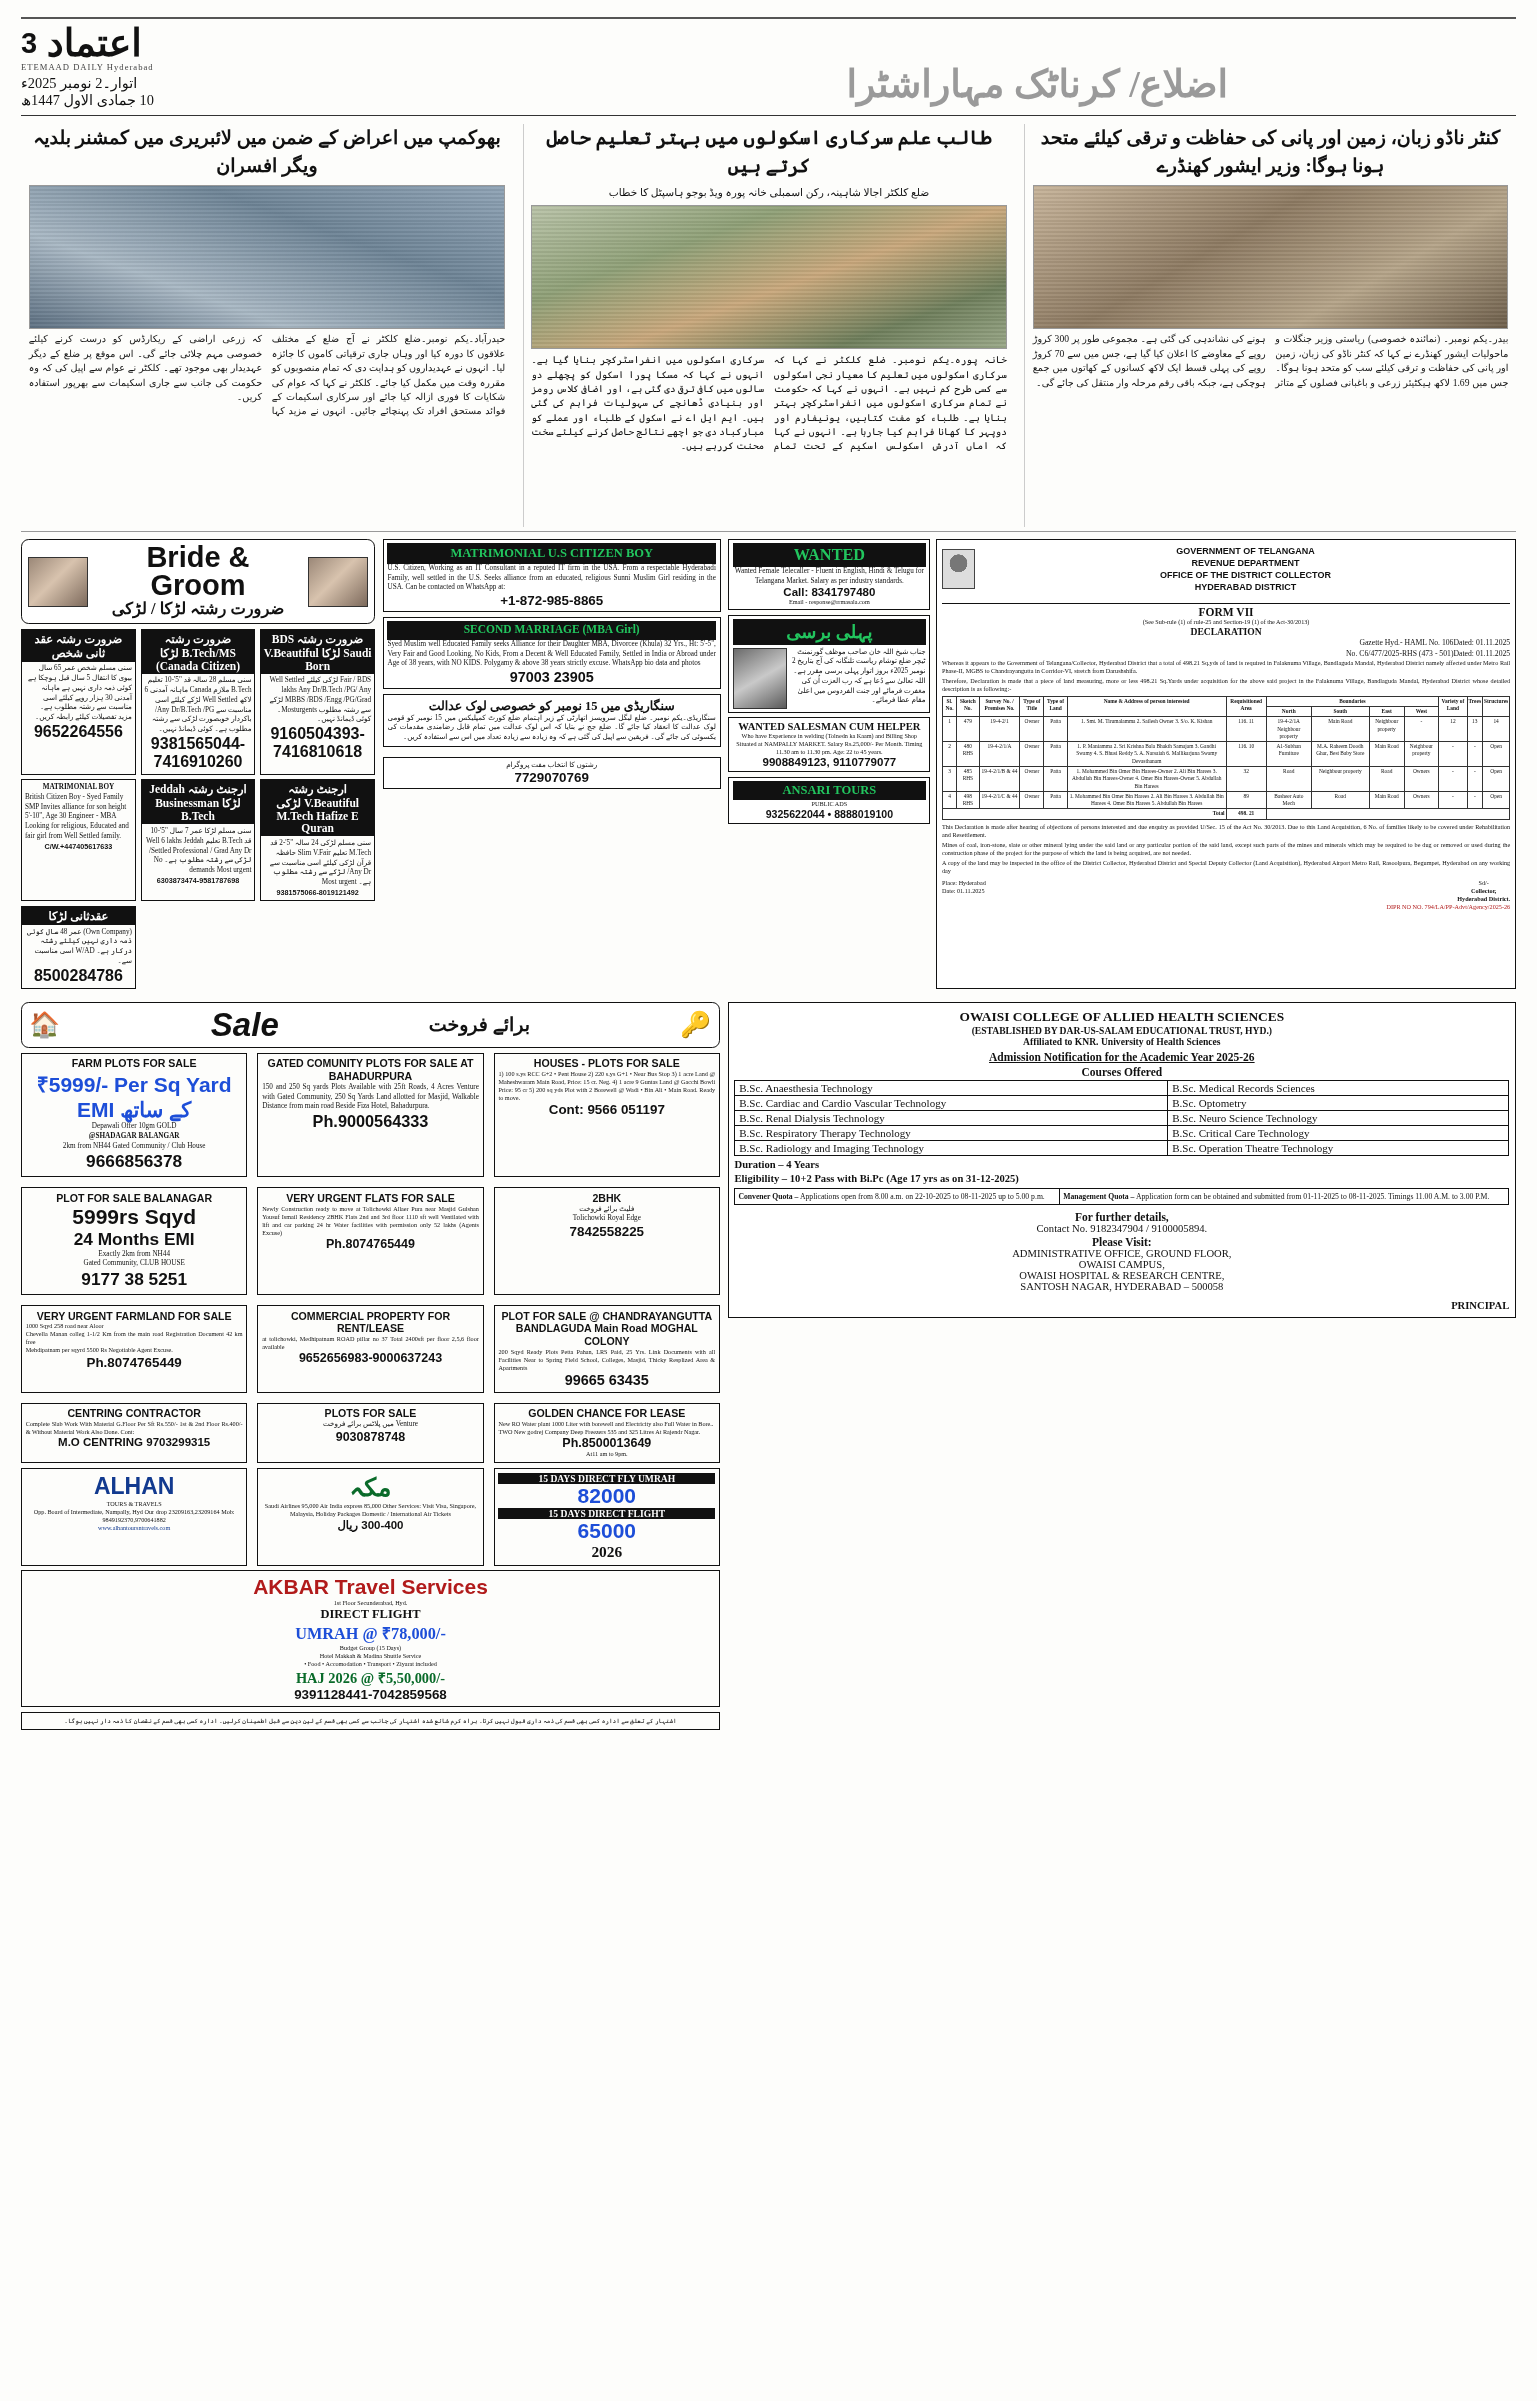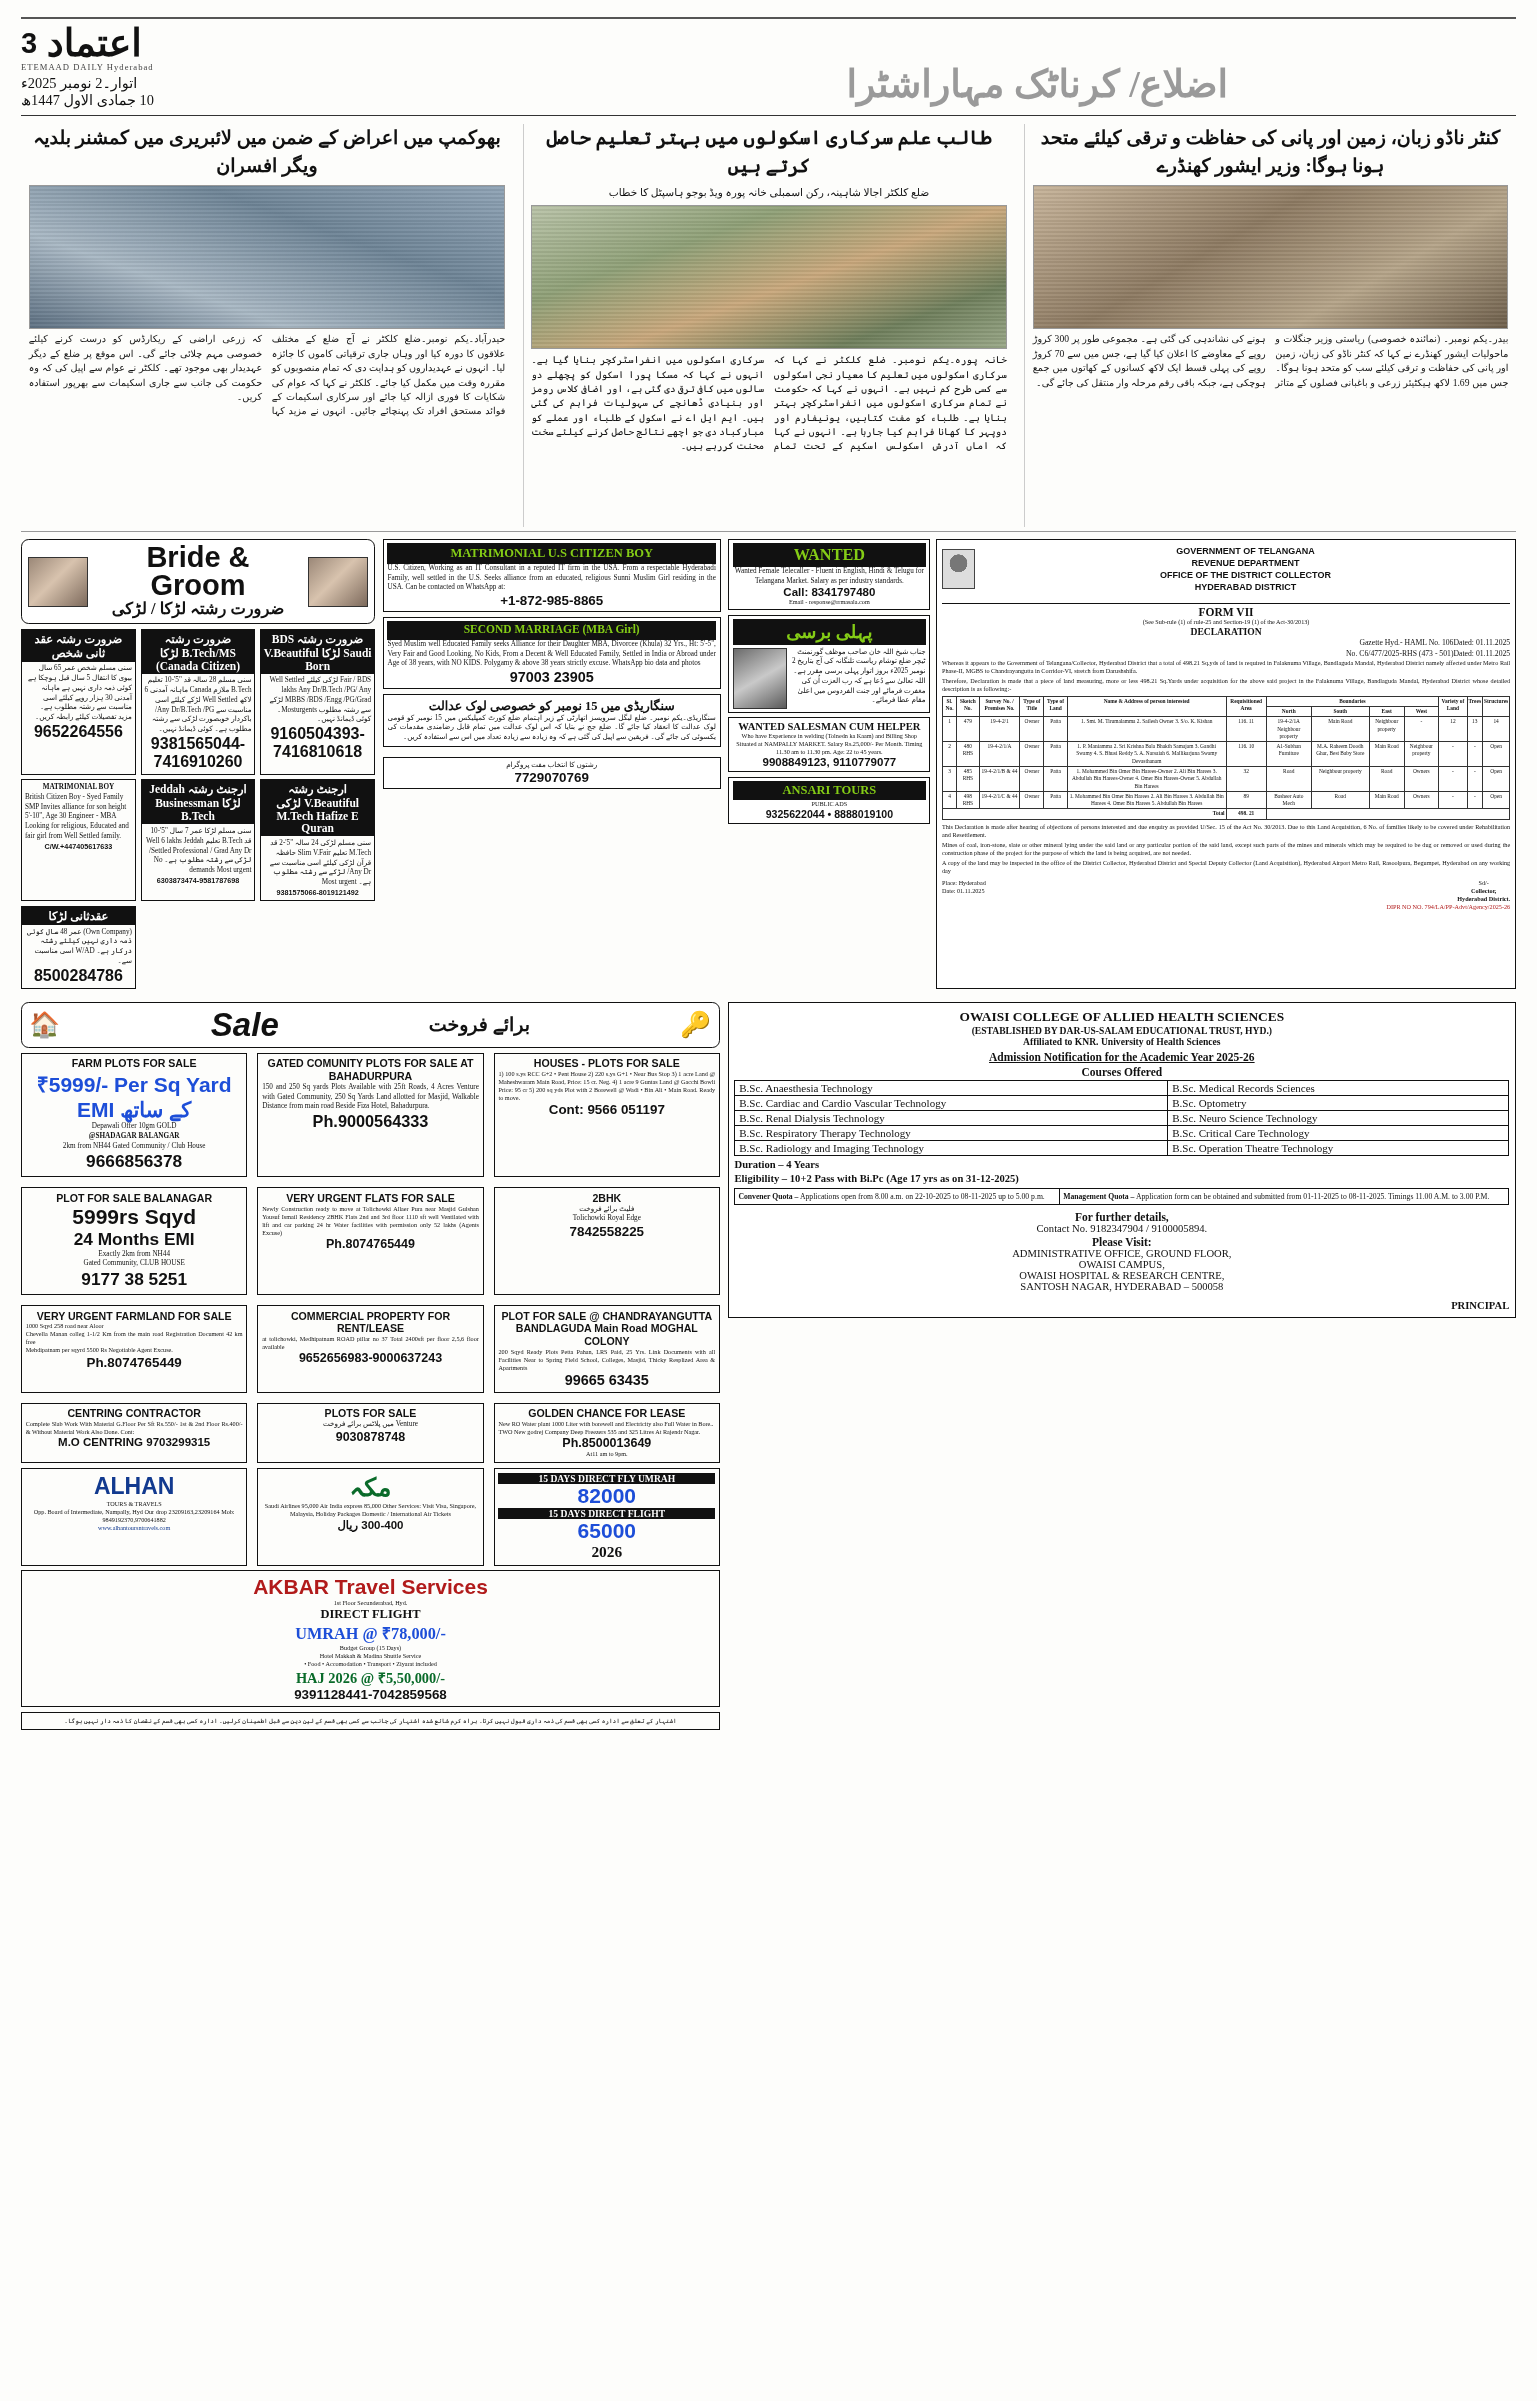--- a/index.html
+++ b/index.html
@@ -44,21 +44,21 @@
   .news-photo.ph3 { background:linear-gradient(200deg,#8fa3b5,#6e8496 35%,#a9b8c4 70%,#5d7082); }
   .news-photo:after{ content:""; position:absolute; inset:0;
      background:repeating-linear-gradient(0deg, rgba(0,0,0,.05) 0 1.9px, rgba(255,255,255,.05) 1.9px 3.8px); }
   .news-body { direction:rtl; text-align:justify; font-size:9.6px; line-height:1.5;
      column-count:2; column-gap:9.6px; }
 
   
   .mid { display:grid; grid-template-columns:354px 338px 1fr; gap:7.7px; margin-top:7.7px; }
 
   .ad-box { border:1px solid #111; background:#fff; padding:2.9px 3.8px; }
-  .ad-black { background:#111; color:#84cc16; text-align:center; font-weight:bold; }
+  .ad-black { background:#111; color:#22c55e; text-align:center; font-weight:bold; }
   .ad-ttl { font-weight:bold; text-align:center; }
   .rtl { direction:rtl; }
   .ctr { text-align:center; }
   .tiny { font-size:7.2px; line-height:1.35; }
   .xtiny{ font-size:6.2px; line-height:1.3; }
   .phone { font-weight:bold; text-align:center; font-family:"Liberation Sans",sans-serif;}
 
   
   .bg-banner { border:1.9px solid #111; border-radius:7.7px; display:flex; align-items:center;
      gap:7.7px; padding:3.8px 5.8px; background:#fff; }

